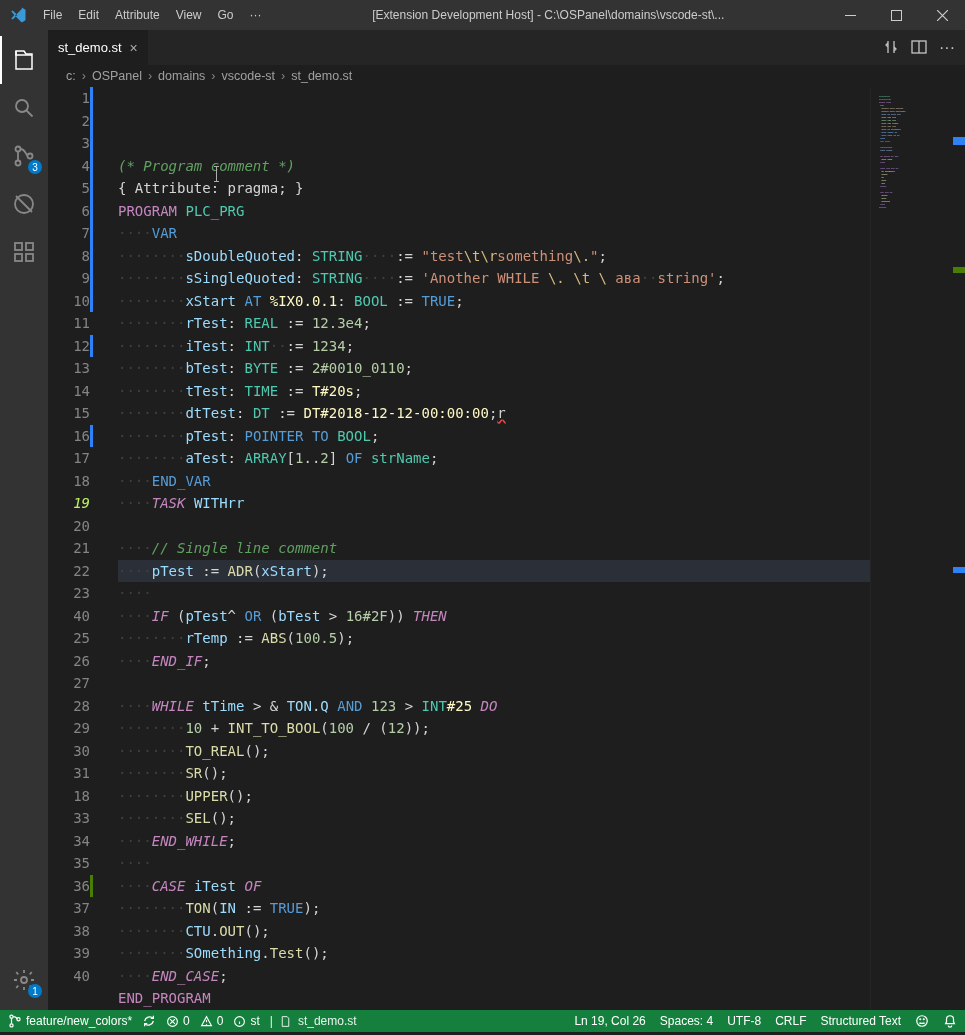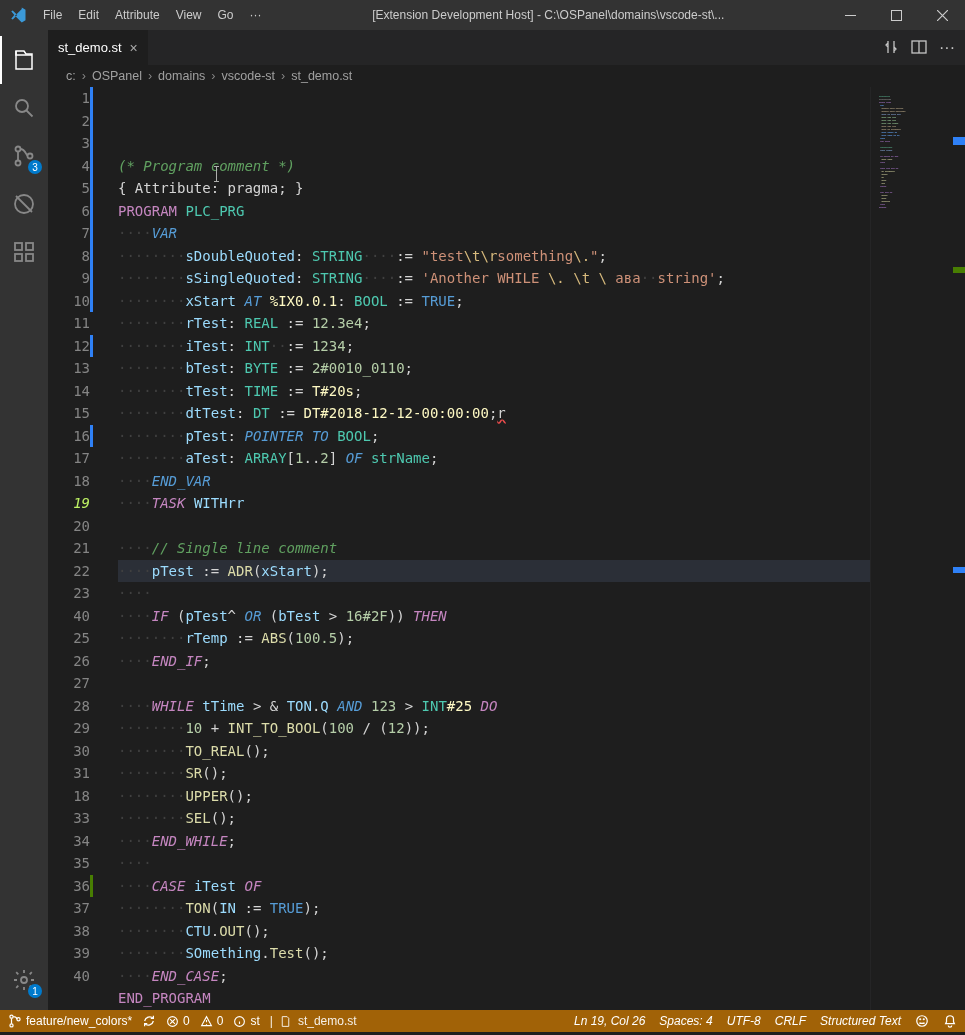--- a/index.html
+++ b/index.html
@@ -31,41 +31,41 @@
   .gutter .ln.cur { color:#bef264;font-style:italic; }
   .gutter .ln.mod::after { content:''; position:absolute; right:-3px; top:0; width:3px; height:100%; background:#2f81f7; }
   .gutter .ln.add::after { content:''; position:absolute; right:-3px; top:0; width:3px; height:100%; background:#487e02; }
   .code { flex:1; white-space:pre; color:#d4d4d4; padding-left:10px; }
   .code .line { height:22.5px; }
   .code .line.hl { background:rgba(51,58,72,0.6); }
   .ws { color:#404040; }
   .c-com { color:#60a060; font-style:italic; }
   .c-attr { color:#d4d4d4; }
   .c-kw { color:#c586c0; font-style:italic; }
-  .c-kw2 { color:#569cd6; font-style:italic; }
+  .c-kw2 { color:#569cd6; }
   .c-prog { color:#c586c0; }
   .c-name { color:#4ec9b0; }
   .c-var { color:#9cdcfe; }
   .c-type { color:#4ec9b0; }
   .c-op { color:#d4d4d4; }
   .c-str { color:#ce9178; }
   .c-esc { color:#d7ba7d; }
   .c-num { color:#b5cea8; }
   .c-lit { color:#fef9c3; }
   .c-bool { color:#569cd6; }
   .c-fn { color:#dcdcaa; }
   .c-err { text-decoration: wavy underline #f14c4c; }
   .minimap { width:95px; height:100%; background:#1e1e1e; position:relative; padding:8px; font-size:2px; line-height:3px; font-family:monospace; color:#666; overflow:hidden; border-left:1px solid #252526; }
   .minimap .mv { position:absolute; right:0; width:12px; }
   .minimap .mv1 { top:50px; height:8px; background:#2f81f7; }
   .minimap .mv2 { top:180px; height:6px; background:#487e02; }
   .minimap .mv3 { top:480px; height:6px; background:#2f81f7; }
-  .statusbar { height:22px; background:#a16207; display:flex; align-items:center; font-size:12px; color:#fff; padding:0 8px; gap:10px; }
+  .statusbar { height:22px; background:#15803d; display:flex; align-items:center; font-size:12px; color:#fff; padding:0 8px; gap:10px; }
   .statusbar .sb-item { display:flex; align-items:center; gap:4px; }
-  .statusbar .right { margin-left:auto; display:flex; gap:14px;font-style:italic; }
+  .statusbar .right { margin-left:auto; display:flex; gap:14px; }
   svg { display:block; }
   .cursor-ibeam { position:absolute; left:168px; top:79px; width:1px; height:16px; background:#aeafad; }
   .cursor-ibeam::before, .cursor-ibeam::after { content:''; position:absolute; left:-2px; width:5px; height:1px; background:#aeafad; }
   .cursor-ibeam::before { top:0; } .cursor-ibeam::after { bottom:0; }
 </style>
 </head>
 <body>
 
 <div class="titlebar">
   <div class="logo">

